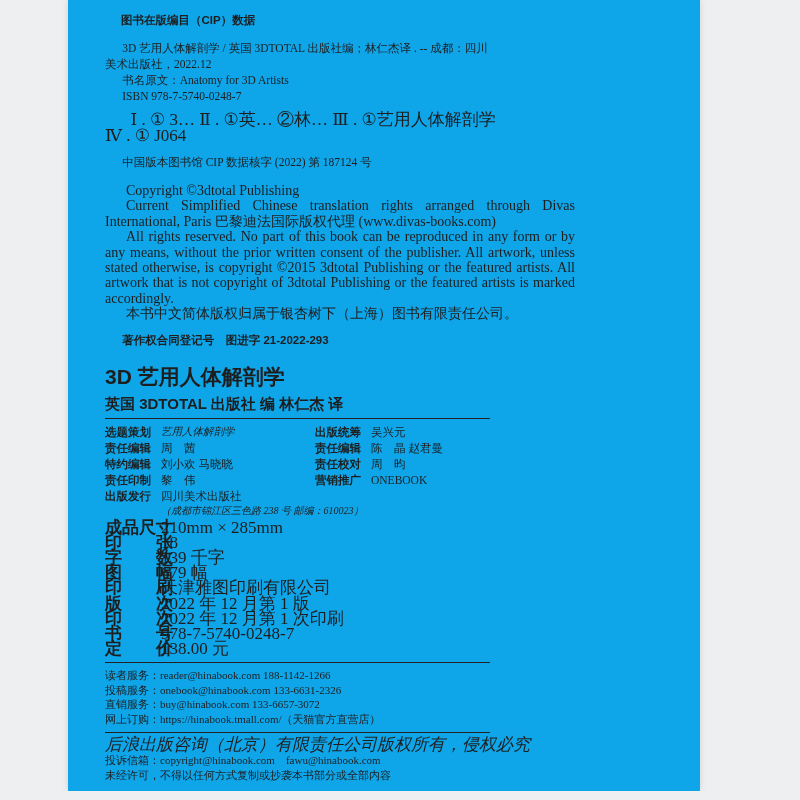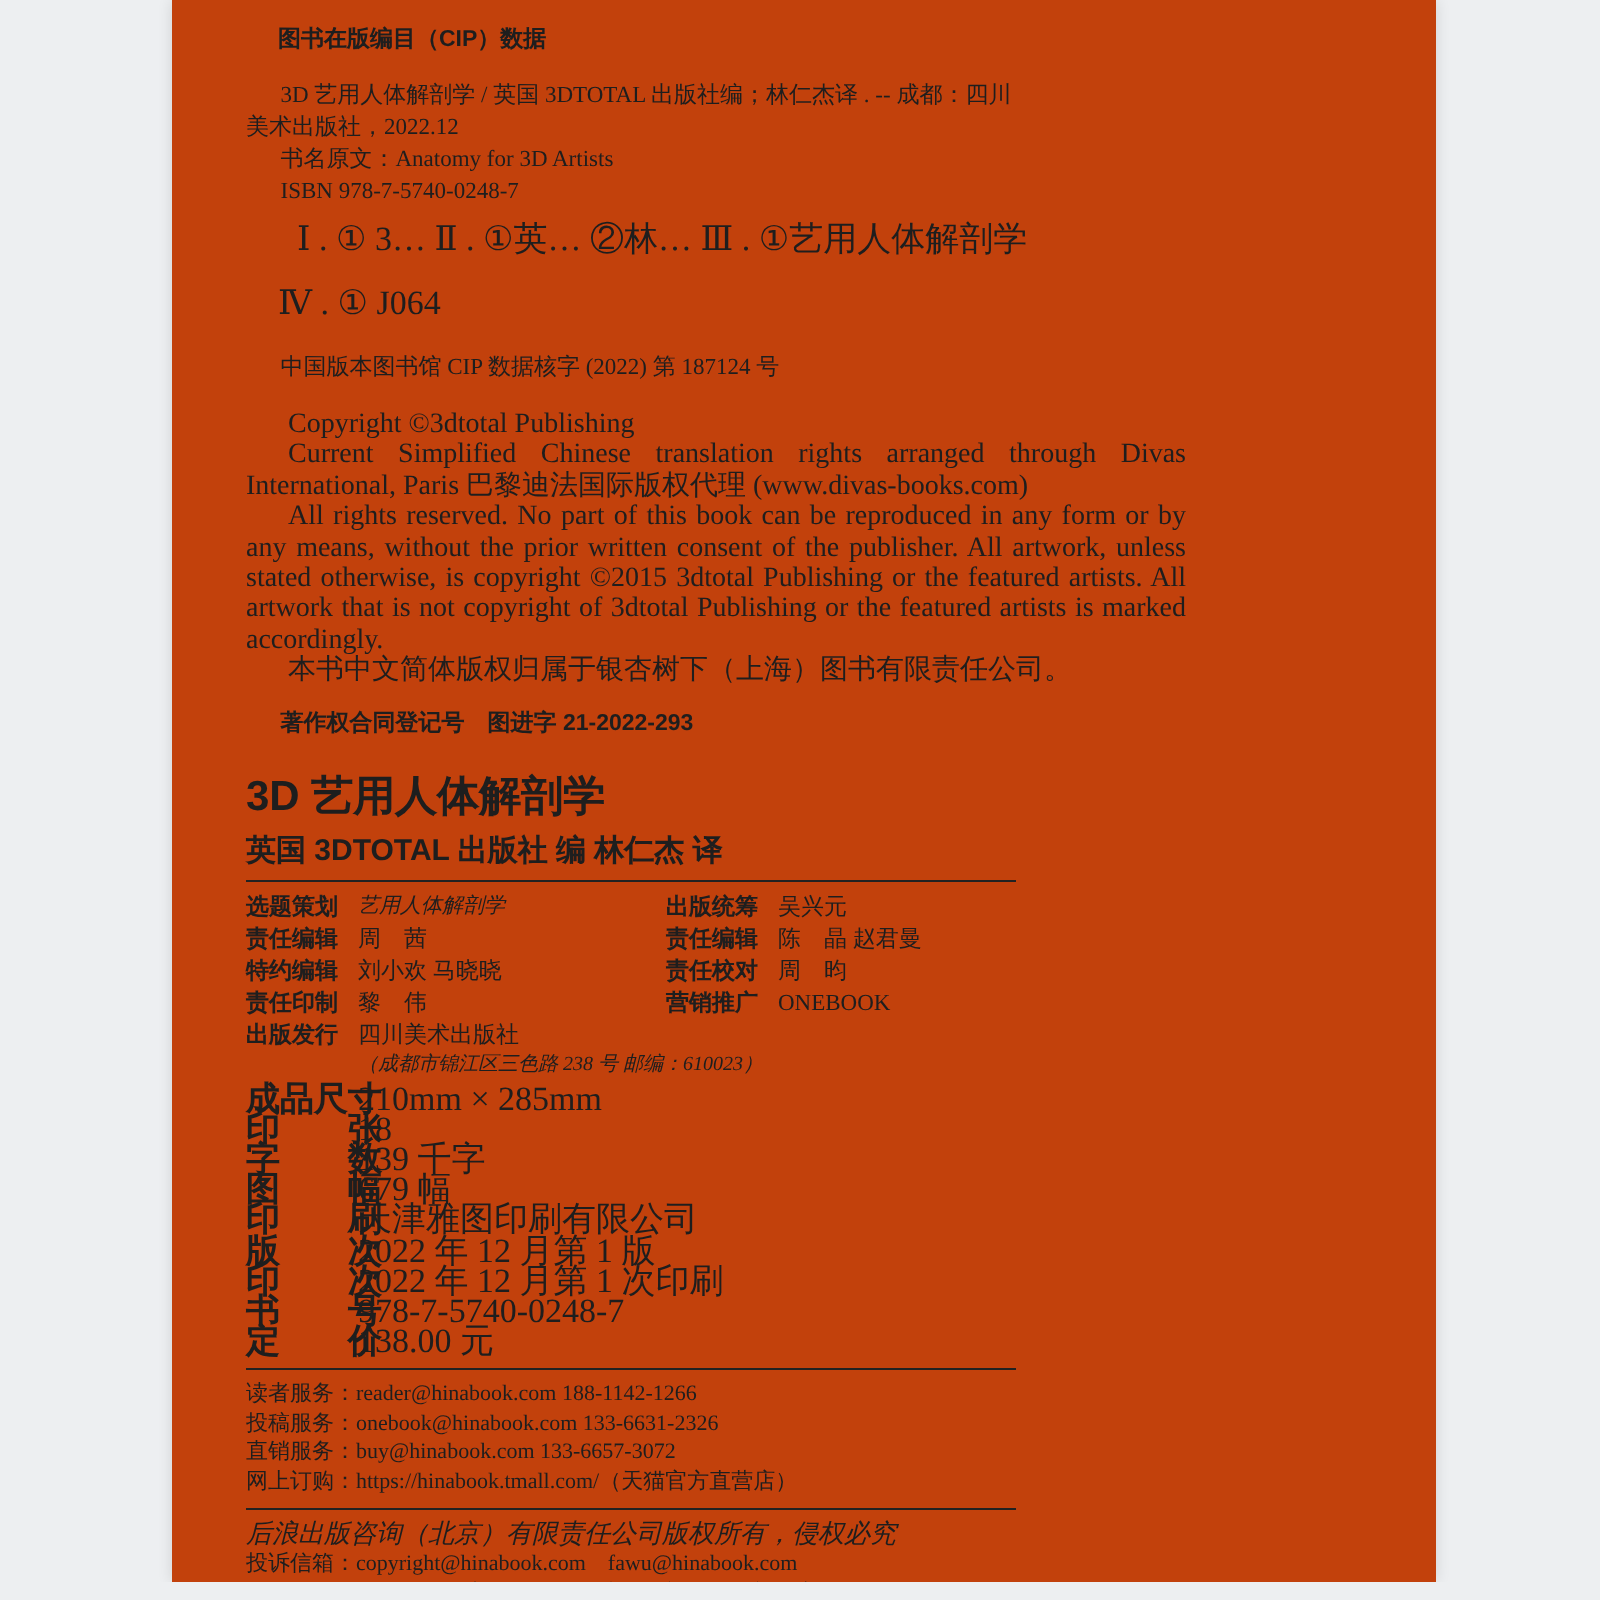--- a/index.html
+++ b/index.html
@@ -5,23 +5,23 @@
   html,body{margin:0;padding:0;}
   body{
     width:800px;height:800px;
     background:#edeff1;
     font-family:"Liberation Serif","DejaVu Serif",serif;
     color:#1e1e1e;
     overflow:hidden;
     position:relative;
   }
   .paper{
-    position:absolute;left:86px;top:0;
+    position:absolute;left:68px;top:0;
     width:632px;height:791px;
-    background:#c2410c;
+    background:#0ea5e9;
     box-shadow:0 0 7px rgba(0,0,0,0.12);
     box-sizing:border-box;
     padding:6px 30px 0 37px;
   }
   .cip-heading{
     font-family:"Liberation Sans","DejaVu Sans",sans-serif;
     font-weight:bold;font-size:11.5px;line-height:16px;
     padding-left:16px;margin-top:6px;
   }
   .cip-block{width:392px;font-size:11.5px;line-height:16px;margin-top:12px;}
@@ -72,21 +72,21 @@
   <div class="cip-heading">图书在版编目（CIP）数据</div>
 
   <div class="cip-block">
     <p class="indent">3D 艺用人体解剖学 / 英国 3DTOTAL 出版社编；林仁杰译 . -- 成都：四川美术出版社，2022.12</p>
     <p class="indent">书名原文：Anatomy for 3D Artists</p>
     <p class="indent">ISBN 978-7-5740-0248-7</p>
   </div>
 
   <div class="roman-block">
     <p class="indent" style="margin:0">Ⅰ . ① 3… Ⅱ . ①英… ②林… Ⅲ . ①艺用人体解剖学</p>
-    <p style="margin:16px">Ⅳ . ① J064</p>
+    <p style="margin:0">Ⅳ . ① J064</p>
   </div>
 
   <div class="registry">中国版本图书馆 CIP 数据核字 (2022) 第 187124 号</div>
 
   <div class="copyright-block">
     <p class="indent">Copyright ©3dtotal Publishing</p>
     <p class="indent">Current Simplified Chinese translation rights arranged through Divas International, Paris 巴黎迪法国际版权代理 (www.divas-books.com)</p>
     <p class="indent">All rights reserved. No part of this book can be reproduced in any form or by any means, without the prior written consent of the publisher. All artwork, unless stated otherwise, is copyright ©2015 3dtotal Publishing or the featured artists. All artwork that is not copyright of 3dtotal Publishing or the featured artists is marked accordingly.</p>
     <p class="indent">本书中文简体版权归属于银杏树下（上海）图书有限责任公司。</p>
   </div>
@@ -187,21 +187,21 @@
   <div class="services">
     <div class="service-line">读者服务：reader@hinabook.com 188-1142-1266</div>
     <div class="service-line">投稿服务：onebook@hinabook.com 133-6631-2326</div>
     <div class="service-line">直销服务：buy@hinabook.com 133-6657-3072</div>
     <div class="service-line">网上订购：https://hinabook.tmall.com/（天猫官方直营店）</div>
   </div>
 
   <div class="rule"></div>
 
   <div class="footer">
-    <div class="footer-line kai" style="font-size:13px">后浪出版咨询（北京）有限责任公司版权所有，侵权必究</div>
+    <div class="footer-line kai" style="font-size:17px">后浪出版咨询（北京）有限责任公司版权所有，侵权必究</div>
     <div class="footer-line">投诉信箱：copyright@hinabook.com　fawu@hinabook.com</div>
     <div class="footer-line">未经许可，不得以任何方式复制或抄袭本书部分或全部内容</div>
 
   </div>
 
 </div>
 
 <div class="bottom-strip"></div>
 
 </body></html>

